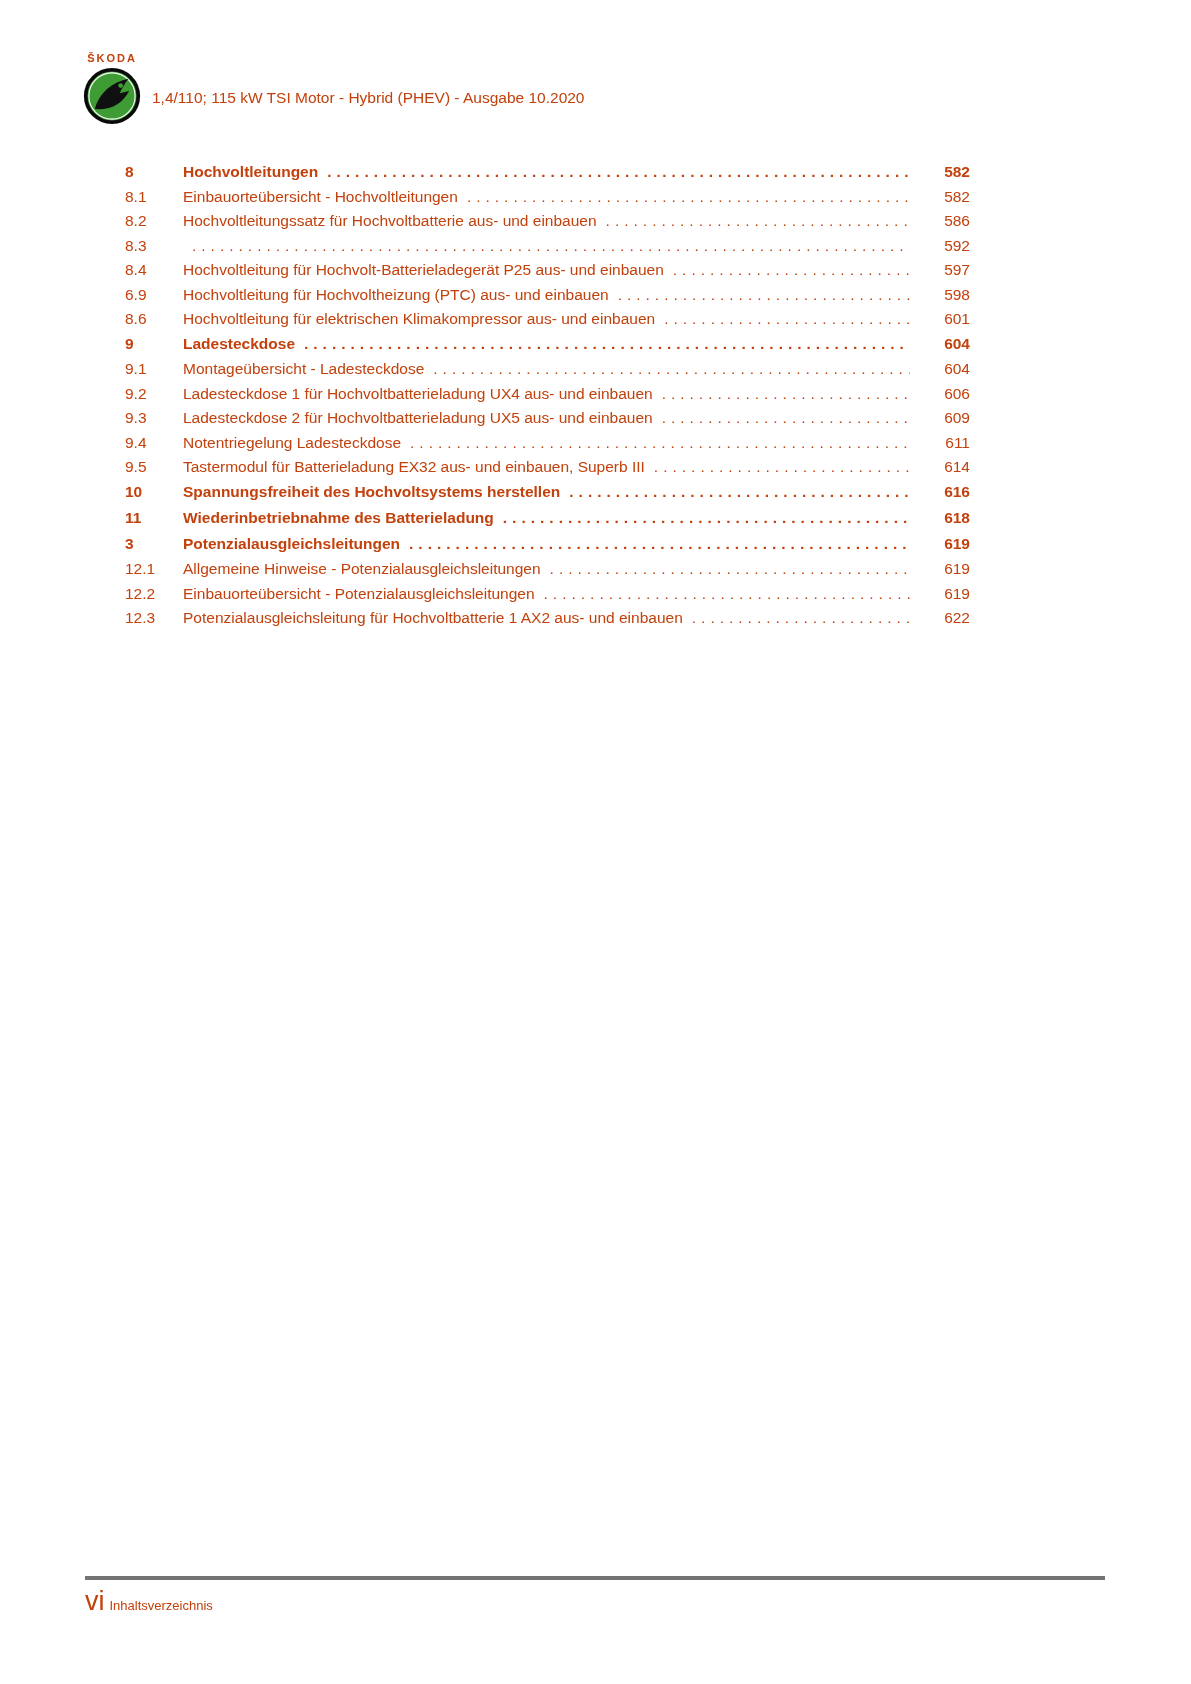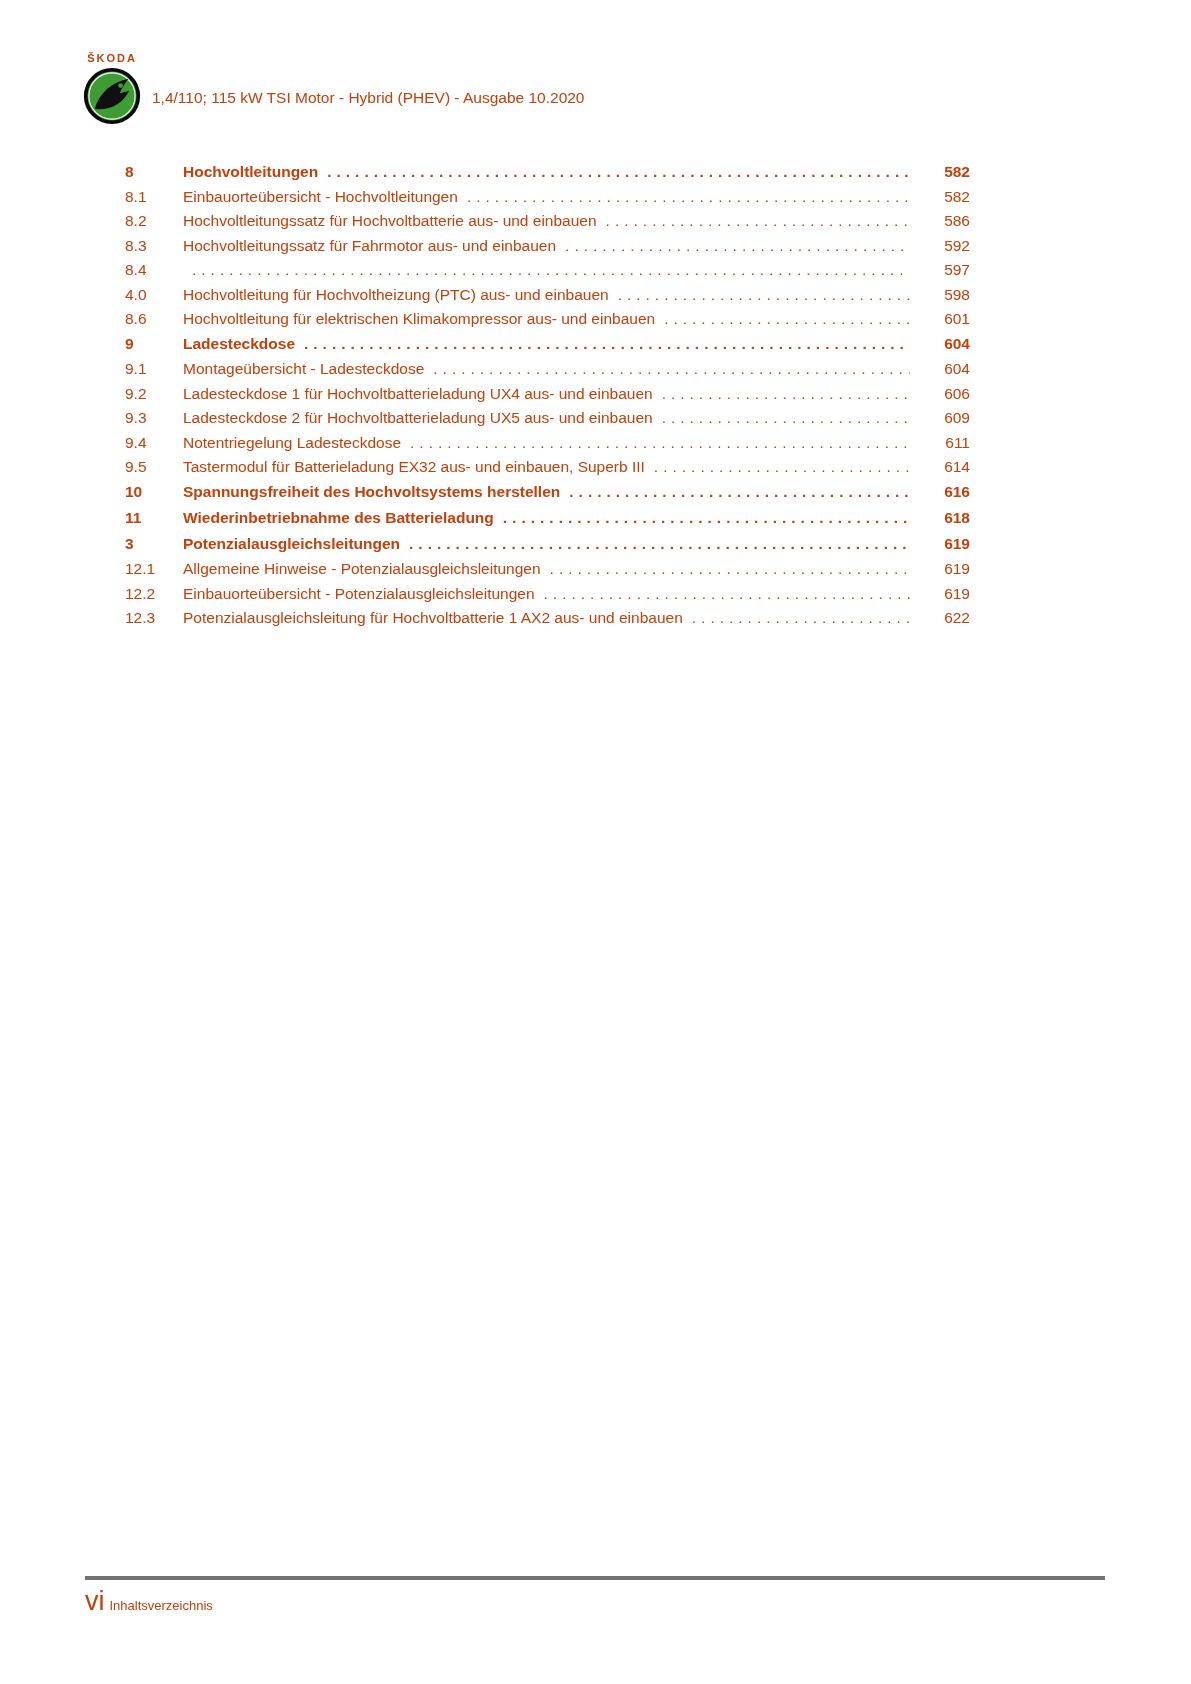--- a/index.html
+++ b/index.html
@@ -121,31 +121,31 @@
       <span class="toc-page">582</span>
     </div>
       <div class="toc-row">
       <span class="toc-num">8.2</span>
       <span class="toc-title">Hochvoltleitungssatz für Hochvoltbatterie aus- und einbauen</span>
       <span class="toc-dots">..........................................................................................................................................................................</span>
       <span class="toc-page">586</span>
     </div>
       <div class="toc-row">
       <span class="toc-num">8.3</span>
-      <span class="toc-title">Hochvoltleitungssatz für Fahrmotor aus- und einbauen</span>
       <span class="toc-dots">..........................................................................................................................................................................</span>
       <span class="toc-page">592</span>
     </div>
       <div class="toc-row">
       <span class="toc-num">8.4</span>
+      <span class="toc-title">Hochvoltleitung für Hochvolt-Batterieladegerät P25 aus- und einbauen</span>
       <span class="toc-dots">..........................................................................................................................................................................</span>
       <span class="toc-page">597</span>
     </div>
       <div class="toc-row">
-      <span class="toc-num">4.0</span>
+      <span class="toc-num">6.9</span>
       <span class="toc-title">Hochvoltleitung für Hochvoltheizung (PTC) aus- und einbauen</span>
       <span class="toc-dots">..........................................................................................................................................................................</span>
       <span class="toc-page">598</span>
     </div>
       <div class="toc-row">
       <span class="toc-num">8.6</span>
       <span class="toc-title">Hochvoltleitung für elektrischen Klimakompressor aus- und einbauen</span>
       <span class="toc-dots">..........................................................................................................................................................................</span>
       <span class="toc-page">601</span>
     </div>

